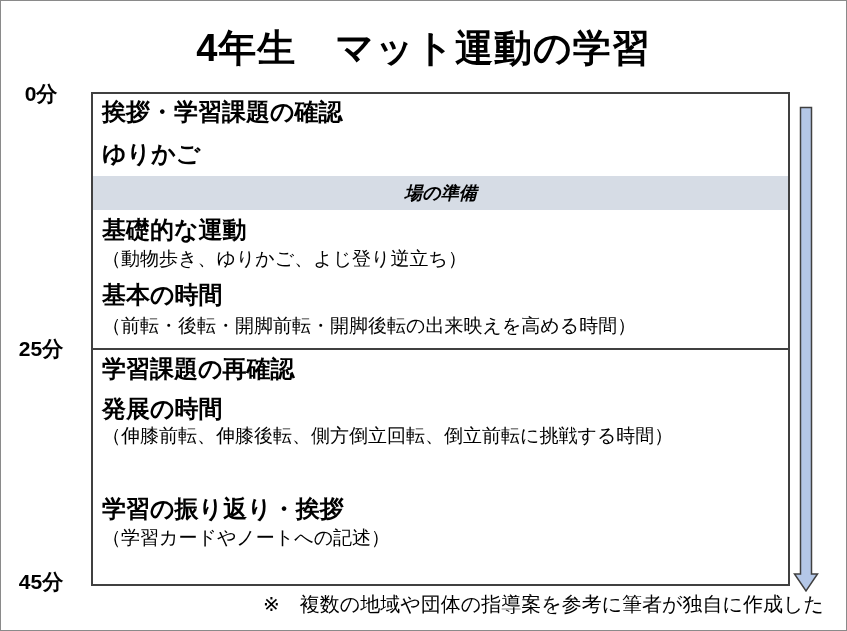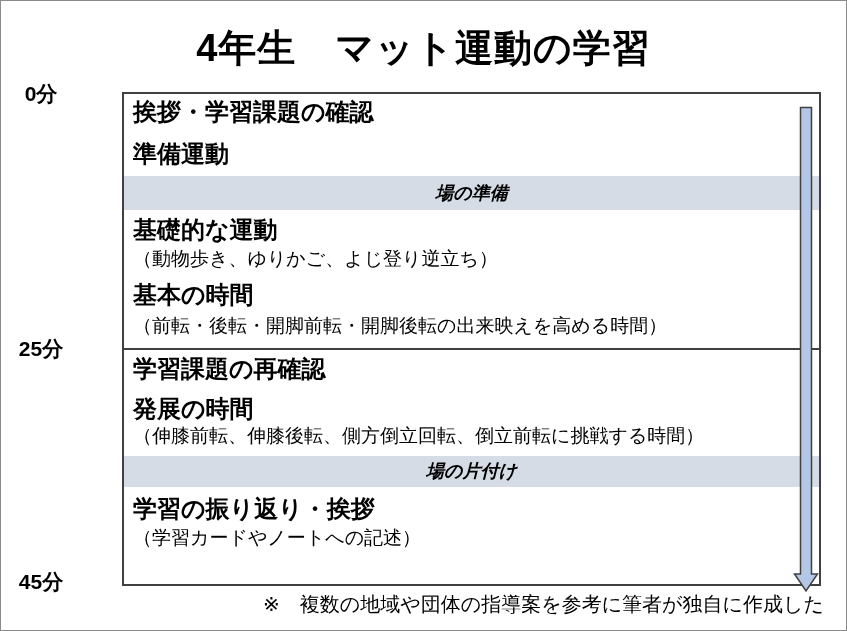--- a/index.html
+++ b/index.html
@@ -23,21 +23,20 @@
     position:absolute;left:0;width:80px;
     text-align:center;
     font-size:21px;font-weight:bold;line-height:26px;
   }
   .box{
     position:absolute;left:90px;top:91px;
     width:699px;height:494px;
     box-sizing:border-box;
     border:2px solid #404040;
     background:#ffffff;
-    margin-left:31px;
   }
   .row{position:absolute;left:0;right:0;padding-left:9px;white-space:nowrap;}
   .activity{font-size:24px;font-weight:bold;line-height:30px;}
   .detail{font-size:19px;font-weight:normal;line-height:26px;}
   .band{
     position:absolute;left:0;right:0;
     background:#D6DCE5;
     font-size:18px;font-weight:bold;font-style:italic;
     text-align:center;
   }
@@ -54,36 +53,35 @@
 <div class="frame">
 
   <div class="title">4年生　マット運動の学習</div>
 
   <div class="marker" style="top:80px">0分</div>
   <div class="marker" style="top:335px">25分</div>
   <div class="marker" style="top:568px">45分</div>
 
   <div class="box">
     <div class="row activity" style="top:3px">挨拶・学習課題の確認</div>
-    <div class="row activity" style="top:45px">準備運動</div>
+    <div class="row activity" style="top:45px">ゆりかご</div>
 
     <div class="band" style="top:82px;height:34px;line-height:34px">場の準備</div>
 
     <div class="row detail" style="top:152px">（動物歩き、ゆりかご、よじ登り逆立ち）</div>
     <div class="row activity" style="top:121px">基礎的な運動</div>
     <div class="row activity" style="top:186px">基本の時間</div>
     <div class="row detail" style="top:219px">（前転・後転・開脚前転・開脚後転の出来映えを高める時間）</div>
 
     <div class="divider" style="top:254px"></div>
 
     <div class="row activity" style="top:260px">学習課題の再確認</div>
     <div class="row activity" style="top:300px">発展の時間</div>
     <div class="row detail" style="top:329px">（伸膝前転、伸膝後転、側方倒立回転、倒立前転に挑戦する時間）</div>
 
-    <div class="band" style="top:362px;height:31px;line-height:31px">場の片付け</div>
 
     <div class="row activity" style="top:400px">学習の振り返り・挨拶</div>
     <div class="row detail" style="top:431px">（学習カードやノートへの記述）</div>
   </div>
 
   <svg class="arrow" width="26" height="487" viewBox="0 0 26 487" aria-hidden="true">
     <polygon points="7.5,1.5 18.5,1.5 18.5,468 24.5,468 13,485 1.5,468 7.5,468" fill="#B4C7E7" stroke="#404040" stroke-width="1.5" stroke-linejoin="miter"></polygon>
   </svg>
 
   <div class="footnote">※　複数の地域や団体の指導案を参考に筆者が独自に作成した</div>

